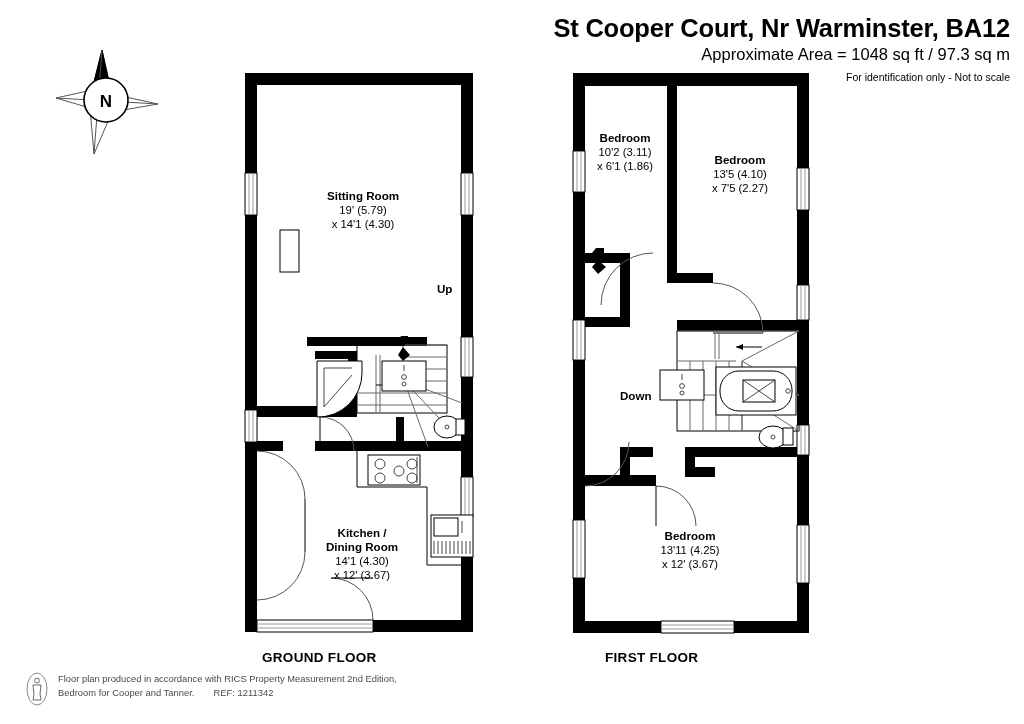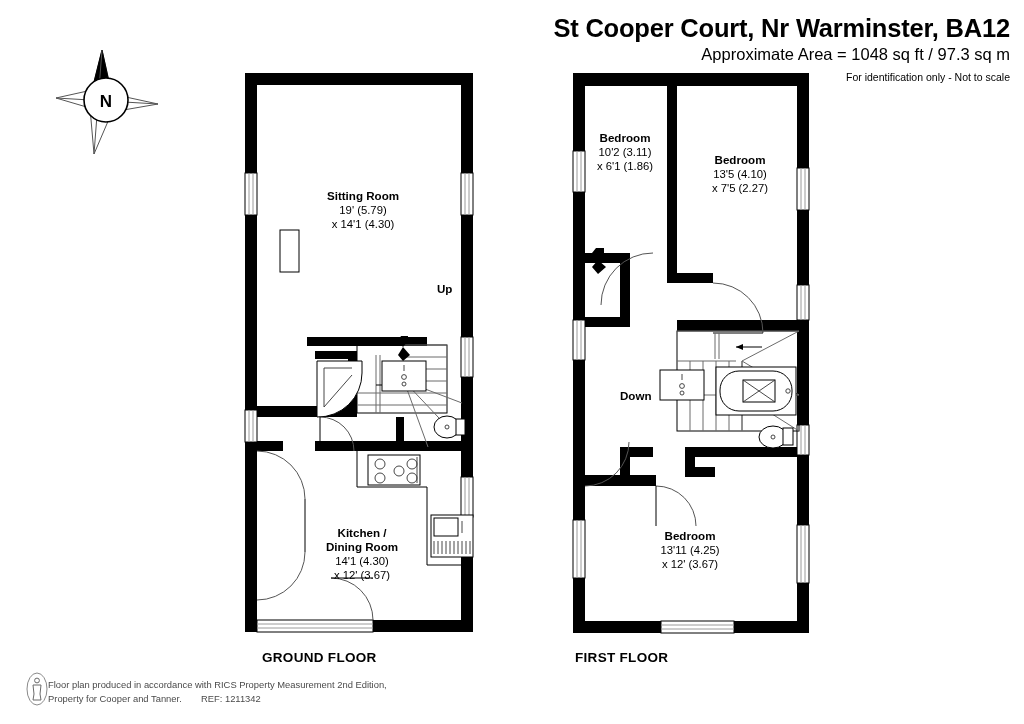--- a/index.html
+++ b/index.html
@@ -45,28 +45,29 @@
     margin-top: 7px;
     white-space: nowrap;
   }
   .floorlabel {
     position: absolute;
     font-size: 13.5px;
     font-weight: bold;
     letter-spacing: 0.3px;
   }
   #ground-floor-label { left: 262px; top: 650px; }
-  #first-floor-label  { left: 546px; top: 650px; padding-left: 29px; }
+  #first-floor-label  { left: 576px; top: 650px; padding-left: 29px; }
 
   .footer {
     position: absolute;
     left: 26px;
     top: 672px;
     display: flex;
-    align-items: flex-end;
+    align-items: flex-start;
+    gap: 10px;
   }
   .footer-text {
     font-size: 9.4px;
     line-height: 1.48;
     color: #4a4a4a;
     white-space: nowrap;
   }
   .footer-line { display: block; }
   .footer-inline { display: inline; }
   .footer-spacer { display: inline-block; width: 14px; }
@@ -453,20 +454,20 @@
 
   <div class="footer">
     <svg width="22" height="34" viewBox="0 0 22 34">
       <ellipse cx="11" cy="17" rx="10" ry="16" fill="none" stroke="#8a8a8a" stroke-width="1"></ellipse>
       <circle cx="11" cy="8.5" r="2.4" fill="none" stroke="#6a6a6a" stroke-width="1"></circle>
       <path d="M 7,13 L 15,13 L 14,22 L 15,28 L 7,28 L 8,22 Z" fill="none" stroke="#6a6a6a" stroke-width="1"></path>
     </svg>
     <div class="footer-text">
       <span class="footer-line">Floor plan produced in accordance with RICS Property Measurement 2nd Edition,</span>
       <span class="footer-line">
-        <span class="footer-inline">Property for Cooper and Tanner.</span>
+        <span class="footer-inline">Bedroom for Cooper and Tanner.</span>
         <span class="footer-spacer"></span>
         <span class="footer-inline">REF:  1211342</span>
       </span>
     </div>
   </div>
 
 </div>
 
 </body></html>

